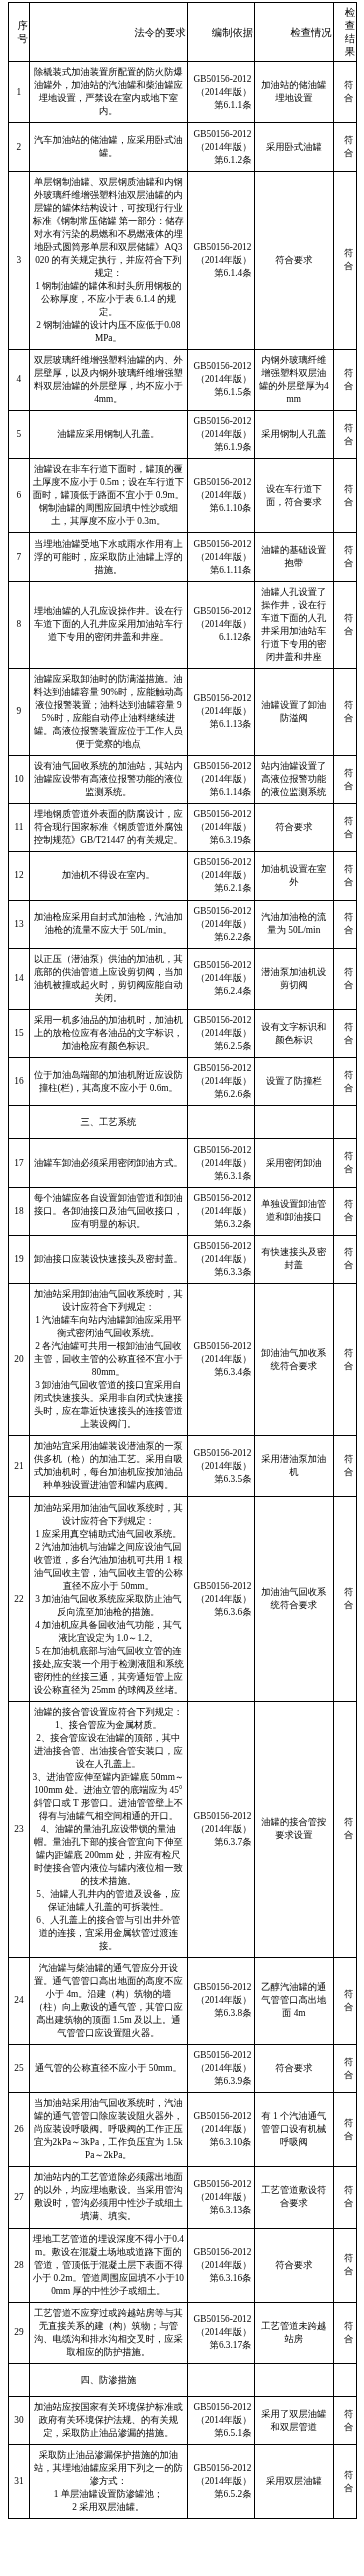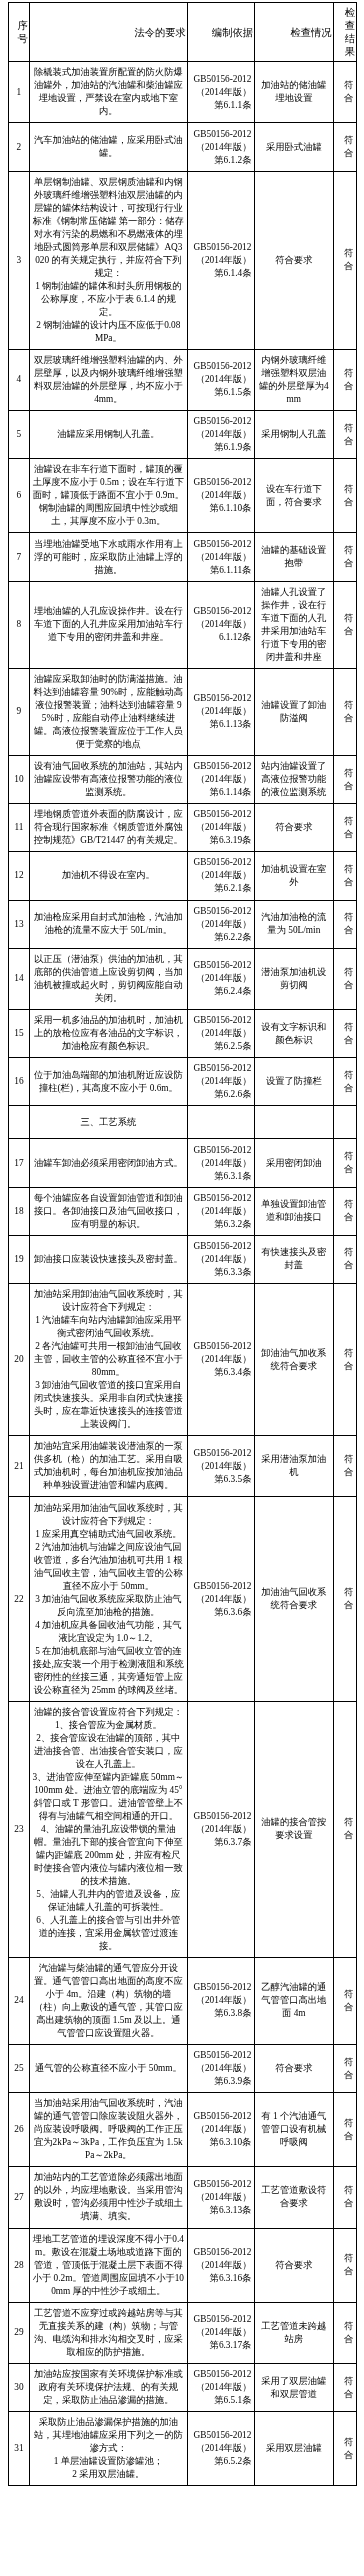--- a/index.html
+++ b/index.html
@@ -357,20 +357,27 @@
         </tr>
         <tr class="item-row">
           <td class="no-cell">29</td>
           <td class="content-cell">工艺管道不应穿过或跨越站房等与其无直接关系的建（构）筑物；与管沟、电缆沟和排水沟相交叉时，应采取相应的防护措施。</td>
           <td class="basis-cell">GB50156-2012
 （2014年版）
 第6.3.17条</td>
           <td class="situation-cell">工艺管道未跨越站房</td>
           <td class="result-cell">符合</td>
         </tr>
+        <tr class="section-row">
+          <td class="no-cell"></td>
+          <td class="content-cell">四、防渗措施</td>
+          <td class="basis-cell"></td>
+          <td class="situation-cell"></td>
+          <td class="result-cell"></td>
+        </tr>
         <tr class="item-row">
           <td class="no-cell">30</td>
           <td class="content-cell">加油站应按国家有关环境保护标准或政府有关环境保护法规、的有关规定，采取防止油品渗漏的措施。</td>
           <td class="basis-cell">GB50156-2012
 （2014年版）
 第6.5.1条</td>
           <td class="situation-cell">采用了双层油罐和双层管道</td>
           <td class="result-cell">符合</td>
         </tr>
         <tr class="item-row">

